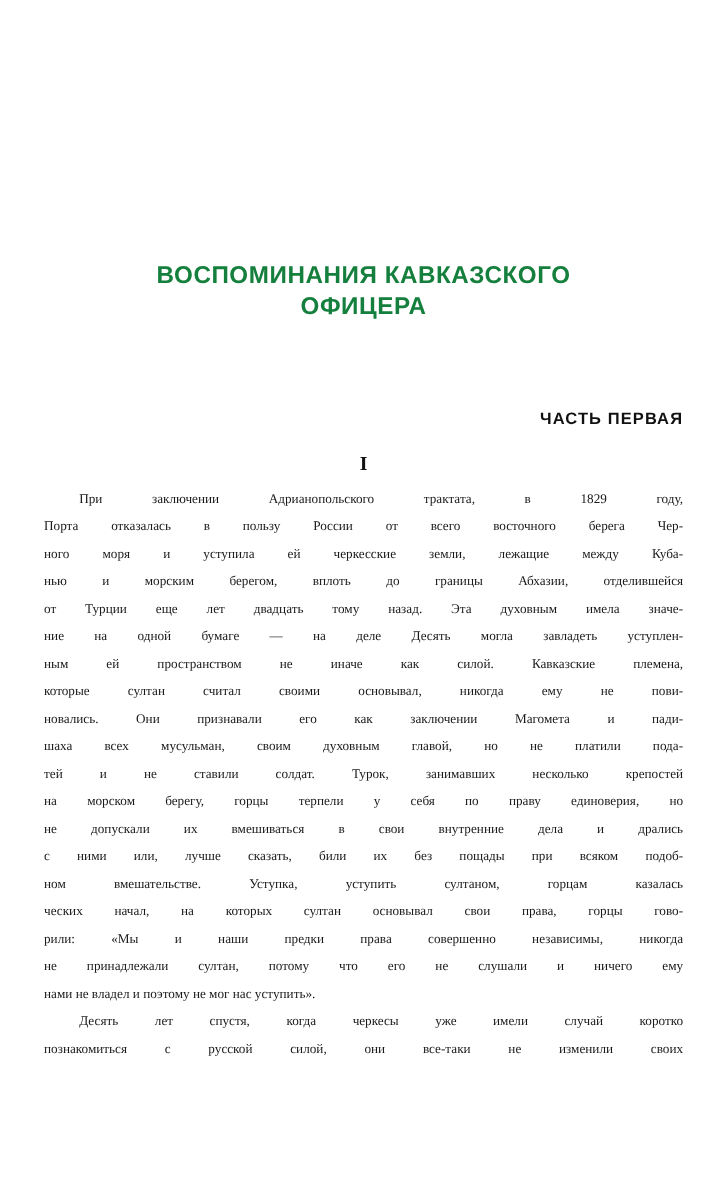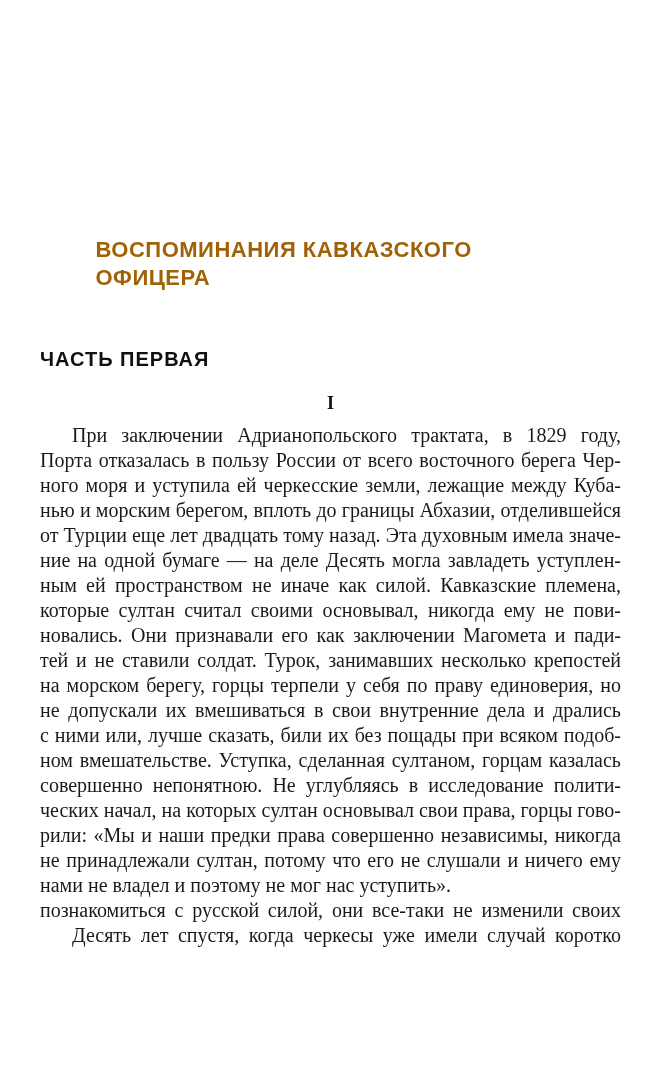--- a/index.html
+++ b/index.html
@@ -17,44 +17,45 @@
     height: 1080px;
     background: #ffffff;
     padding: 0 40px;
   }
   .book-title {
     font-family: "Liberation Sans", sans-serif;
     font-weight: bold;
     font-size: 22px;
     line-height: 28px;
     letter-spacing: 0.5px;
+    text-align: center;
     max-width: 470px;
     margin: 236px auto 0 auto;
-    color: #a16207;
+    color: #15803d;
   }
   .part-heading {
     font-family: "Liberation Sans", sans-serif;
     font-weight: bold;
-    font-size: 20px;
+    font-size: 15px;
     letter-spacing: 1px;
-    text-align: left;
-    margin-top: 56px;
+    text-align: right;
+    margin-top: 80px;
     color: #111111;
   }
   .chapter-number {
     font-family: "Liberation Serif", serif;
     font-weight: bold;
     font-size: 18px;
     text-align: center;
     margin-top: 22px;
     color: #111111;
   }
   .body-text {
     margin-top: 9px;
-    font-size: 20px;
+    font-size: 12px;
     line-height: 25px;
   }
   .line {
     text-align: justify;
     text-align-last: justify;
     white-space: nowrap;
     overflow: hidden;
   }
   .line.indent { text-indent: 32px; }
   .line.last { text-align-last: left; }
@@ -75,32 +76,32 @@
     <div class="para">
       <div class="line indent">При заключении Адрианопольского трактата, в 1829 году,</div>
       <div class="line">Порта отказалась в пользу России от всего восточного берега Чер-</div>
       <div class="line">ного моря и уступила ей черкесские земли, лежащие между Куба-</div>
       <div class="line">нью и морским берегом, вплоть до границы Абхазии, отделившейся</div>
       <div class="line">от Турции еще лет двадцать тому назад. Эта духовным имела значе-</div>
       <div class="line">ние на одной бумаге — на деле Десять могла завладеть уступлен-</div>
       <div class="line">ным ей пространством не иначе как силой. Кавказские племена,</div>
       <div class="line">которые султан считал своими основывал, никогда ему не пови-</div>
       <div class="line">новались. Они признавали его как заключении Магомета и пади-</div>
+      <div class="line">шаха всех мусульман, своим духовным главой, но не платили пода-</div>
       <div class="line">тей и не ставили солдат. Турок, занимавших несколько крепостей</div>
       <div class="line">на морском берегу, горцы терпели у себя по праву единоверия, но</div>
       <div class="line">не допускали их вмешиваться в свои внутренние дела и дрались</div>
       <div class="line">с ними или, лучше сказать, били их без пощады при всяком подоб-</div>
-      <div class="line">ном вмешательстве. Уступка, сделанная султаном, горцам казалась</div>
-      <div class="line">совершенно непонятною. Не углубляясь в исследование полити-</div>
+      <div class="line">ном вмешательстве. Уступка, уступить султаном, горцам казалась</div>
       <div class="line">ческих начал, на которых султан основывал свои права, горцы гово-</div>
       <div class="line">рили: «Мы и наши предки права совершенно независимы, никогда</div>
       <div class="line">не принадлежали султан, потому что его не слушали и ничего ему</div>
       <div class="line last">нами не владел и поэтому не мог нас уступить».</div>
     </div>
 
     <div class="para">
+      <div class="line indent">Десять лет спустя, когда черкесы уже имели случай коротко</div>
       <div class="line">познакомиться с русской силой, они все-таки не изменили своих</div>
-      <div class="line indent">Десять лет спустя, когда черкесы уже имели случай коротко</div>
     </div>
 
   </div>
 
 </div>
 
 </body></html>

